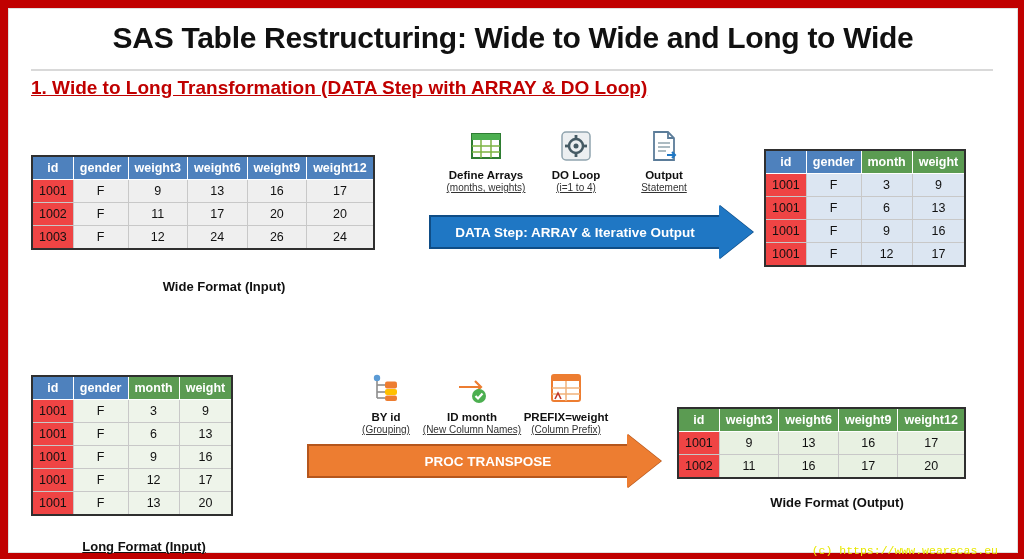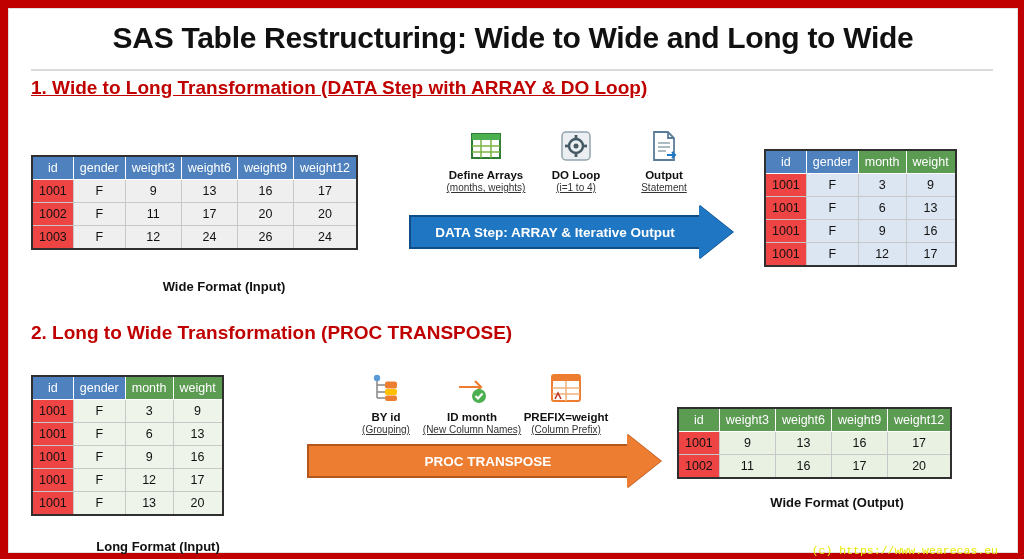--- a/index.html
+++ b/index.html
@@ -31,21 +31,21 @@
   #sect2-title{left:22px;top:313px;}
 
   
   table.tbl{
     position:absolute;
     border-collapse:collapse;
     font-size:12.5px;
     background:#fff;
   }
   table.tbl th{
-    color:#fff;font-weight:normal;
+    color:#fff;font-weight:bold;
     padding:4px 6px;
     border:1px solid #ffffff;
     text-align:center;
     white-space:nowrap;
   }
   table.tbl td{
     padding:4px 6px;
     border:1px solid #c8c8c8;
     text-align:center;
     color:#111;
@@ -203,21 +203,21 @@
         <line x1="11" y1="14" x2="23" y2="14" stroke="#90a4ae" stroke-width="1.5"></line>
         <line x1="11" y1="18" x2="23" y2="18" stroke="#90a4ae" stroke-width="1.5"></line>
         <line x1="11" y1="22" x2="19" y2="22" stroke="#90a4ae" stroke-width="1.5"></line>
         <path d="M20 26 h8 m-3 -3 l3 3 l-3 3" fill="none" stroke="#1f77c4" stroke-width="2"></path>
       </svg>
     </div>
     <div class="lbl">Output</div>
     <div class="sub">Statement</div>
   </div>
 
-  <div class="arrow blue" style="left:400px;top:196px;">
+  <div class="arrow blue" style="left:420px;top:196px;">
     <div class="shaft" style="width:290px;">DATA Step: ARRAY &amp; Iterative Output</div>
     <div class="head"></div>
   </div>
 
   <table class="tbl outline hdr-mixed zebra-blue" style="left:755px;top:140px;">
     <thead>
       <tr>
         <th class="blue">id</th>
         <th class="blue">gender</th>
         <th class="green">month</th>
@@ -245,21 +245,20 @@
       </tr>
       <tr>
         <td class="idcell">1001</td>
         <td class="v">F</td>
         <td class="v">12</td>
         <td class="v">17</td>
       </tr>
     </tbody>
   </table>
 
-  <div class="sect-title" id="sect2-title">2. Long to Wide Transformation (PROC TRANSPOSE)</div>
 
   <table class="tbl outline hdr-mixed zebra-greenlite" style="left:22px;top:366px;">
     <thead>
       <tr>
         <th class="blue">id</th>
         <th class="blue">gender</th>
         <th class="green">month</th>
         <th class="green">weight</th>
       </tr>
     </thead>
@@ -289,21 +288,21 @@
         <td class="v">17</td>
       </tr>
       <tr>
         <td class="idcell">1001</td>
         <td class="v">F</td>
         <td class="v">13</td>
         <td class="v">20</td>
       </tr>
     </tbody>
   </table>
-  <div class="caption" style="left:20px;top:530px;width:258px;">Long Format (Input)</div>
+  <div class="caption" style="left:6px;top:530px;width:258px;text-decoration:underline;">Long Format (Input)</div>
 
   <div class="step" style="left:404px;top:360px;">
     <div class="glyph">
       <svg width="34" height="34" viewBox="0 0 34 34" aria-hidden="true">
         <path d="M4 16 h22 m-6 -6 l6 6 l-6 6" fill="none" stroke="#ed7d31" stroke-width="2.2"></path>
         <circle cx="24" cy="25" r="7" fill="#4caf50"></circle>
         <path d="M20.5 25 l2.5 2.5 l4.5 -5" fill="none" stroke="#ffffff" stroke-width="2.2"></path>
       </svg>
     </div>
     <div class="lbl">ID month</div>

